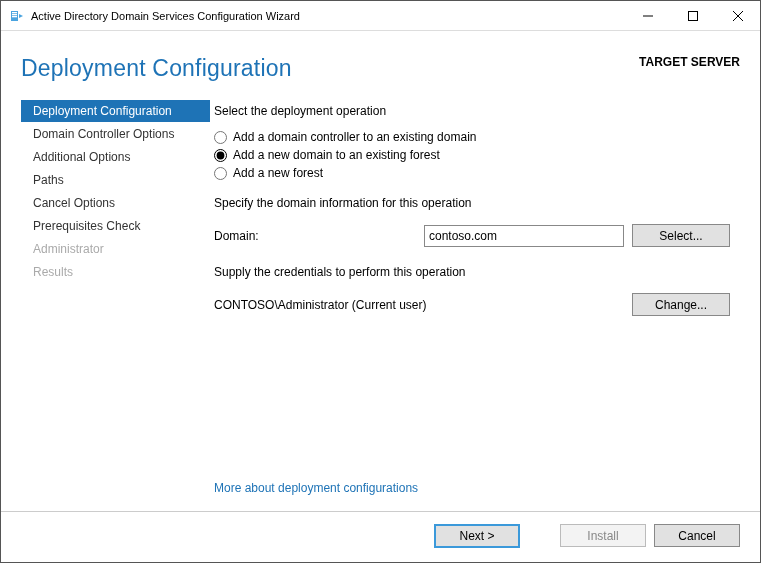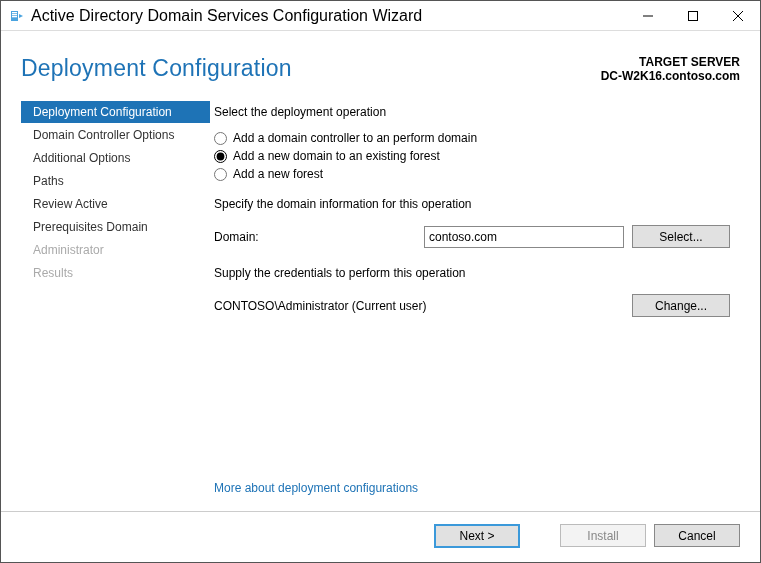--- a/index.html
+++ b/index.html
@@ -28,21 +28,21 @@
   .titlebar .icon {
     width: 16px;
     height: 16px;
     margin-right: 6px;
     display: inline-flex;
     align-items: center;
     justify-content: center;
   }
   .titlebar .title {
     flex: 1;
-    font-size: 16px;
+    font-size: 11px;
   }
   .winbtn {
     width: 45px;
     height: 29px;
     display: flex;
     align-items: center;
     justify-content: center;
     font-family: "Segoe UI Symbol", sans-serif;
     font-size: 10px;
   }
@@ -206,44 +206,43 @@
           <line x1="0" y1="0" x2="10" y2="10" stroke="#000" stroke-width="1"></line>
           <line x1="10" y1="0" x2="0" y2="10" stroke="#000" stroke-width="1"></line>
         </svg>
     </div>
   </div>
 
   <div class="header">
     <h1>Deployment Configuration</h1>
     <div class="target">
       <div class="label">TARGET SERVER</div>
-      <div class="value">DC-W2K16.contoso.com</div>
     </div>
   </div>
 
   <div class="body">
 
     <div class="sidebar">
       <div class="step active">Deployment Configuration</div>
       <div class="step">Domain Controller Options</div>
       <div class="step">Additional Options</div>
       <div class="step">Paths</div>
-      <div class="step">Review Active</div>
-      <div class="step">Prerequisites Domain</div>
+      <div class="step">Cancel Options</div>
+      <div class="step">Prerequisites Check</div>
       <div class="step disabled">Administrator</div>
       <div class="step disabled">Results</div>
     </div>
 
     <div class="main">
 
       <p class="section-text">Select the deployment operation</p>
 
       <label class="radio-row">
         <input type="radio" name="op" style="">
-        <span>Add a domain controller to an perform domain</span>
+        <span>Add a domain controller to an existing domain</span>
       </label>
       <label class="radio-row">
         <input type="radio" name="op" checked="" style="">
         <span>Add a new domain to an existing forest</span>
       </label>
       <label class="radio-row">
         <input type="radio" name="op" style="">
         <span>Add a new forest</span>
       </label>
 

